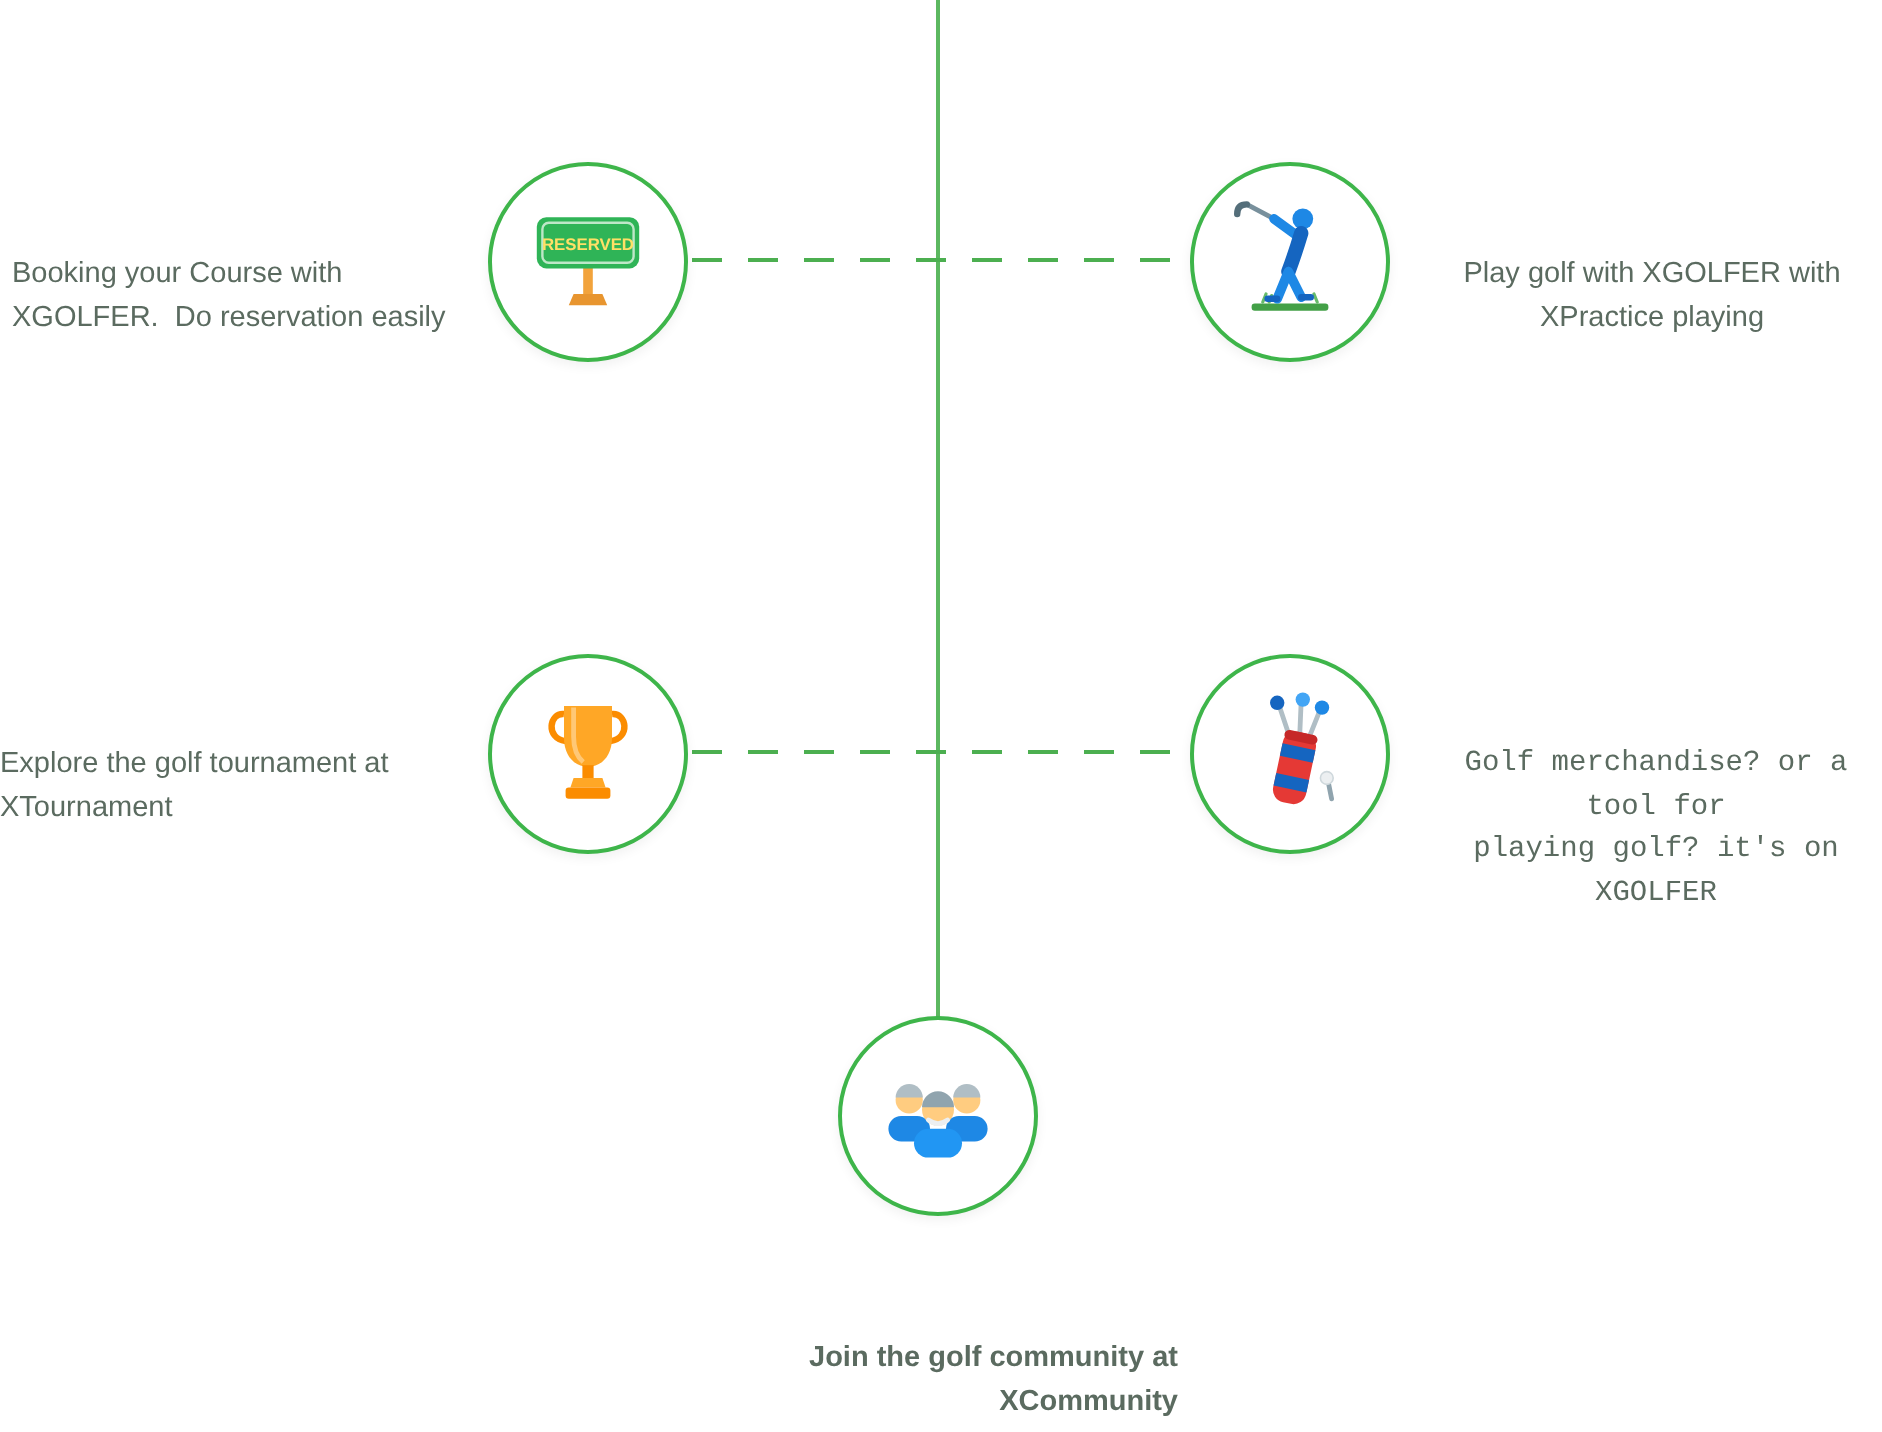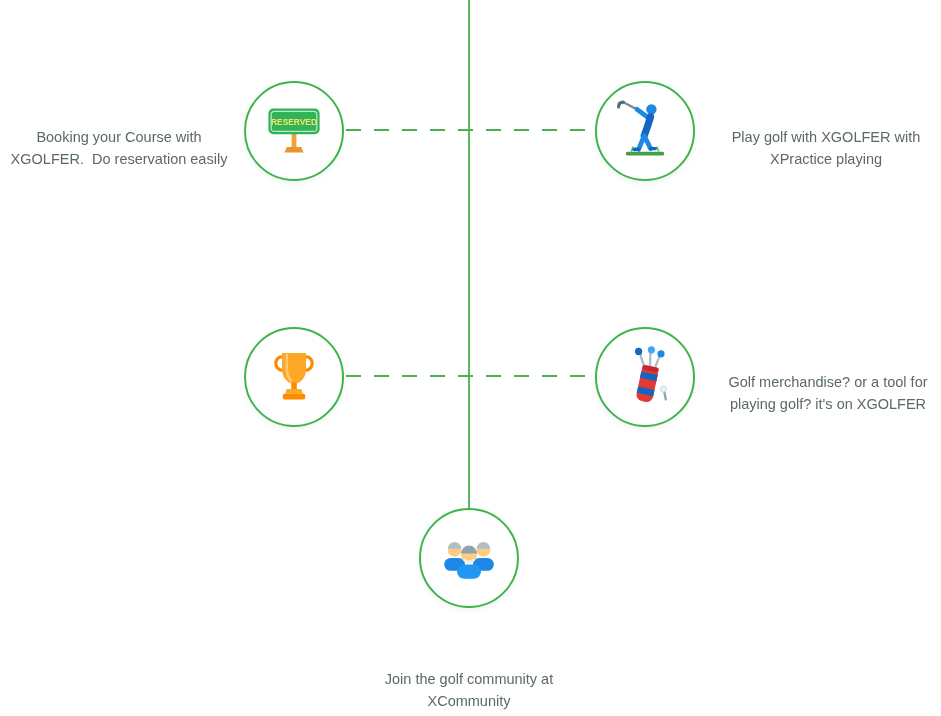--- a/index.html
+++ b/index.html
@@ -51,23 +51,23 @@
     display: block;
   }
   .label {
     position: absolute;
     color: #5b6b60;
     font-size: 14.5px;
     line-height: 21.5px;
     font-weight: 500;
   }
   .label div { white-space: pre-wrap; }
-  .align-right  { text-align: center; }
+  .align-right  { text-align: left; }
   .align-left   { text-align: center; }
-  .align-center { text-align: center; }
+  .align-center { text-align: right; font-weight: bold; }
 </style>
 </head>
 <body>
 
 <div class="canvas">
 
   <div class="vline"></div>
   <div class="connector row1"></div>
   <div class="connector row2"></div>
 
@@ -152,22 +152,26 @@
   <div class="label align-right" style="left:6px; top:127px; width:226px;">
     <div>Booking your Course with</div>
     <div>XGOLFER.  Do reservation easily</div>
   </div>
 
   <div class="label align-left" style="left:716px; top:127px; width:220px;">
     <div>Play golf with XGOLFER with</div>
     <div>XPractice playing</div>
   </div>
 
+  <div class="label align-right" style="left:0px; top:372px; width:222px;">
+    <div>Explore the golf tournament at</div>
+    <div>XTournament</div>
+  </div>
 
-  <div class="label align-left" style="left:716px; top:372px; width:224px;">
+  <div class="label align-left" style="left:716px; top:372px; width:224px;font-family:Liberation Mono, monospace;">
     <div>Golf merchandise? or a tool for</div>
     <div>playing golf? it's on XGOLFER</div>
   </div>
 
   <div class="label align-center" style="left:349px; top:669px; width:240px;">
     <div>Join the golf community at</div>
     <div>XCommunity</div>
   </div>
 
 </div>

